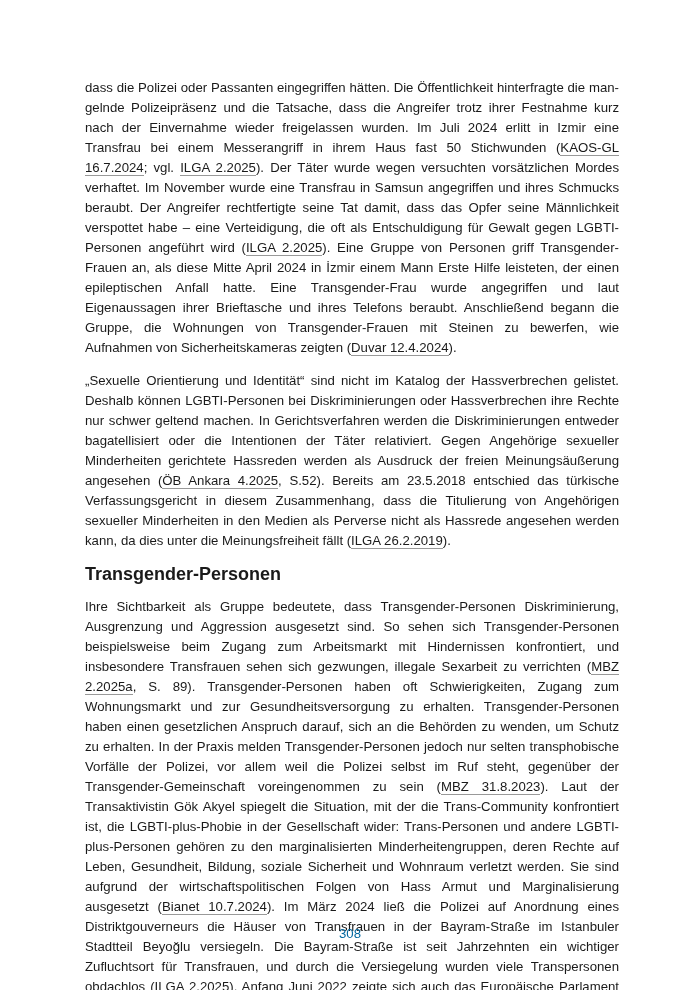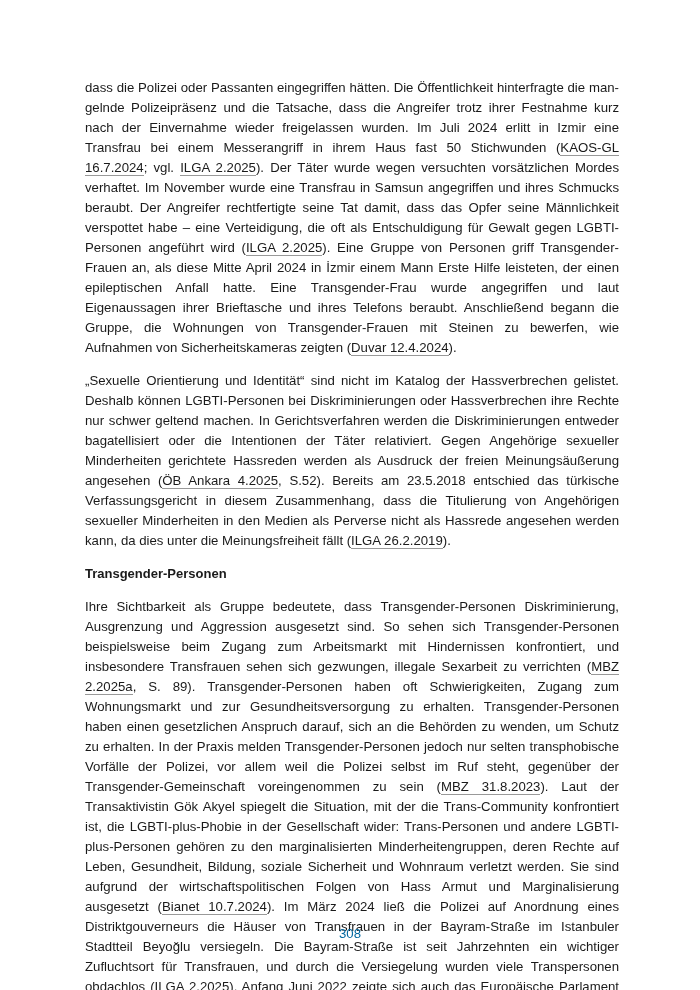--- a/index.html
+++ b/index.html
@@ -9,21 +9,21 @@
     left: 85px; top: 78px;
     width: 534px;
     font-family: "Liberation Sans", sans-serif;
     font-size: 13.2px;
     line-height: 20px;
     color: #1a1a1a;
     text-align: justify;
     hyphens: manual;
   }
   p { margin: 0 0 13px 0; }
-  h3 { margin: 0 0 13px 0; font-size: 13px; font-weight: bold; line-height: 20px; }
+  h3 { margin: 0 0 13px 0; font-size: 18px; font-weight: bold; line-height: 20px; }
   a.ref {
     color: #1a1a1a;
     text-decoration: none;
     border-bottom: 1.5px solid #999999;
     padding-bottom: 0px;
   }
   .page-number {
     position: absolute;
     left: 0; width: 700px; top: 926px;
     text-align: center;

